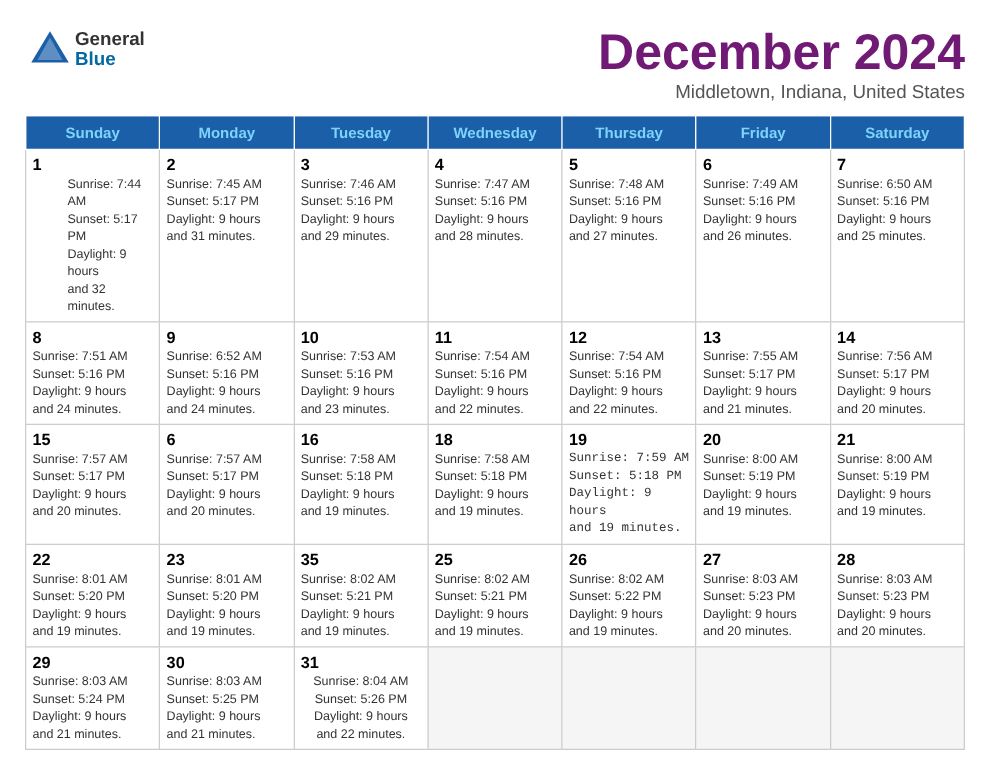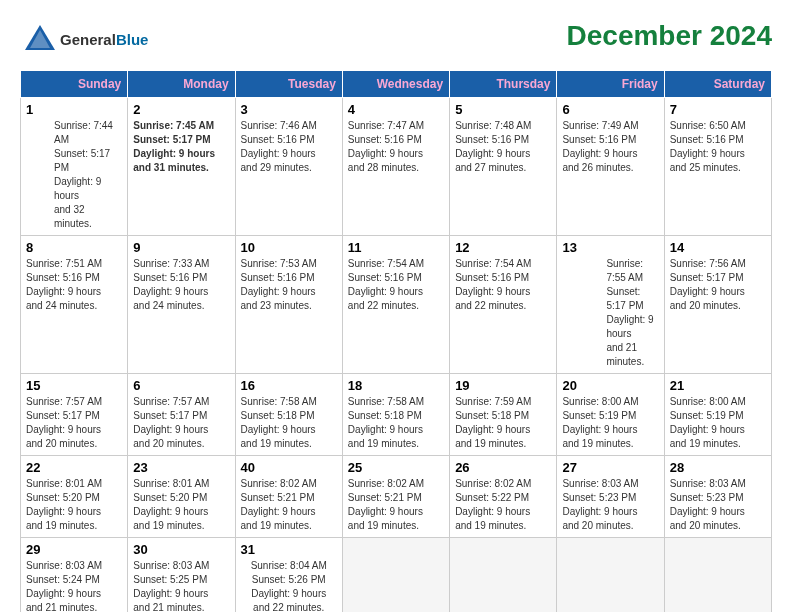--- a/index.html
+++ b/index.html
@@ -13,37 +13,37 @@
     .header-section {
       display: flex;
       justify-content: space-between;
       align-items: flex-start;
       margin-bottom: 10px;
     }
     .title-section {
       text-align: right;
     }
     .main-title {
-      font-size: 28px;
+      font-size: 40px;
       font-weight: bold;
-      color: #15803d;
+      color: #701a75;
     }
     .subtitle {
       font-size: 15px;
       color: #555;
     }
     .calendar {
       width: 100%;
       border-collapse: collapse;
       font-size: 11px;
     }
     .calendar th {
       background: #1a5fa8;
-      color: #f9a8d4;
-      text-align: right;
+      color: #7dd3fc;
+      text-align: center;
       padding: 6px 6px;
       font-size: 12px;
       font-weight: bold;
       border: 1px solid #fff;
       margin-left: 12px;
     }
     .calendar td {
       border: 1px solid #ccc;
       vertical-align: top;
       padding: 4px 5px;
@@ -64,40 +64,41 @@
       font-size: 10px;
       color: #333;
       line-height: 1.4;
     }
     .logo-row {
       display: flex;
       align-items: center;
     }
     .logo-text {
       display: flex;
-      flex-direction: row;
+      flex-direction: column;
       line-height: 1.1;
     }
   </style>
 </head>
 <body>
 
 <div class="header-section">
   <div class="logo-row">
     <svg width="40" height="40" viewBox="0 0 40 40">
       <polygon points="20,5 35,30 5,30" fill="#1a5fa8"></polygon>
       <polygon points="20,10 30,28 10,28" fill="white" opacity="0.3"></polygon>
     </svg>
     <div class="logo-text">
       <span style="color:#333;font-weight:bold;font-size:15px;">General</span>
       <span style="color:#0369a1;font-weight:bold;font-size:15px;">Blue</span>
     </div>
   </div>
   <div class="title-section">
     <div class="main-title">December 2024</div>
+    <div class="subtitle">Middletown, Indiana, United States</div>
   </div>
 </div>
 
 <table class="calendar">
   <thead>
     <tr>
     <th>Sunday</th>
         <th>Monday</th>
         <th>Tuesday</th>
         <th>Wednesday</th>
@@ -110,21 +111,21 @@
   <tr>
         <td>
           <span class="day-number">1</span>
           <div class="day-info" style="white-space: pre-line; margin-left: 28px;">Sunrise: 7:44 AM
 Sunset: 5:17 PM
 Daylight: 9 hours
 and 32 minutes.</div>
         </td>
         <td>
           <span class="day-number">2</span>
-          <div class="day-info" style="white-space: pre-line; font-weight: bold;">Sunrise: 7:45 AM
+          <div class="day-info" style="white-space: pre-line;">Sunrise: 7:45 AM
 Sunset: 5:17 PM
 Daylight: 9 hours
 and 31 minutes.</div>
         </td>
         <td>
           <span class="day-number">3</span>
           <div class="day-info" style="white-space: pre-line;">Sunrise: 7:46 AM
 Sunset: 5:16 PM
 Daylight: 9 hours
 and 29 minutes.</div>
@@ -161,21 +162,21 @@
       <tr>
         <td>
           <span class="day-number">8</span>
           <div class="day-info" style="white-space: pre-line;">Sunrise: 7:51 AM
 Sunset: 5:16 PM
 Daylight: 9 hours
 and 24 minutes.</div>
         </td>
         <td>
           <span class="day-number">9</span>
-          <div class="day-info" style="white-space: pre-line;">Sunrise: 7:33 AM
+          <div class="day-info" style="white-space: pre-line;">Sunrise: 6:52 AM
 Sunset: 5:16 PM
 Daylight: 9 hours
 and 24 minutes.</div>
         </td>
         <td>
           <span class="day-number">10</span>
           <div class="day-info" style="white-space: pre-line;">Sunrise: 7:53 AM
 Sunset: 5:16 PM
 Daylight: 9 hours
 and 23 minutes.</div>
@@ -189,21 +190,21 @@
         </td>
         <td>
           <span class="day-number">12</span>
           <div class="day-info" style="white-space: pre-line;">Sunrise: 7:54 AM
 Sunset: 5:16 PM
 Daylight: 9 hours
 and 22 minutes.</div>
         </td>
         <td>
           <span class="day-number">13</span>
-          <div class="day-info" style="white-space: pre-line; margin-left: 44px;">Sunrise: 7:55 AM
+          <div class="day-info" style="white-space: pre-line;">Sunrise: 7:55 AM
 Sunset: 5:17 PM
 Daylight: 9 hours
 and 21 minutes.</div>
         </td>
         <td>
           <span class="day-number">14</span>
           <div class="day-info" style="white-space: pre-line;">Sunrise: 7:56 AM
 Sunset: 5:17 PM
 Daylight: 9 hours
 and 20 minutes.</div>
@@ -233,21 +234,21 @@
         </td>
         <td>
           <span class="day-number">18</span>
           <div class="day-info" style="white-space: pre-line;">Sunrise: 7:58 AM
 Sunset: 5:18 PM
 Daylight: 9 hours
 and 19 minutes.</div>
         </td>
         <td>
           <span class="day-number">19</span>
-          <div class="day-info" style="white-space: pre-line;">Sunrise: 7:59 AM
+          <div class="day-info" style="white-space: pre-line; font-family: Liberation Mono, monospace;">Sunrise: 7:59 AM
 Sunset: 5:18 PM
 Daylight: 9 hours
 and 19 minutes.</div>
         </td>
         <td>
           <span class="day-number">20</span>
           <div class="day-info" style="white-space: pre-line;">Sunrise: 8:00 AM
 Sunset: 5:19 PM
 Daylight: 9 hours
 and 19 minutes.</div>
@@ -269,21 +270,21 @@
 and 19 minutes.</div>
         </td>
         <td>
           <span class="day-number">23</span>
           <div class="day-info" style="white-space: pre-line;">Sunrise: 8:01 AM
 Sunset: 5:20 PM
 Daylight: 9 hours
 and 19 minutes.</div>
         </td>
         <td>
-          <span class="day-number">40</span>
+          <span class="day-number">35</span>
           <div class="day-info" style="white-space: pre-line;">Sunrise: 8:02 AM
 Sunset: 5:21 PM
 Daylight: 9 hours
 and 19 minutes.</div>
         </td>
         <td>
           <span class="day-number">25</span>
           <div class="day-info" style="white-space: pre-line;">Sunrise: 8:02 AM
 Sunset: 5:21 PM
 Daylight: 9 hours

